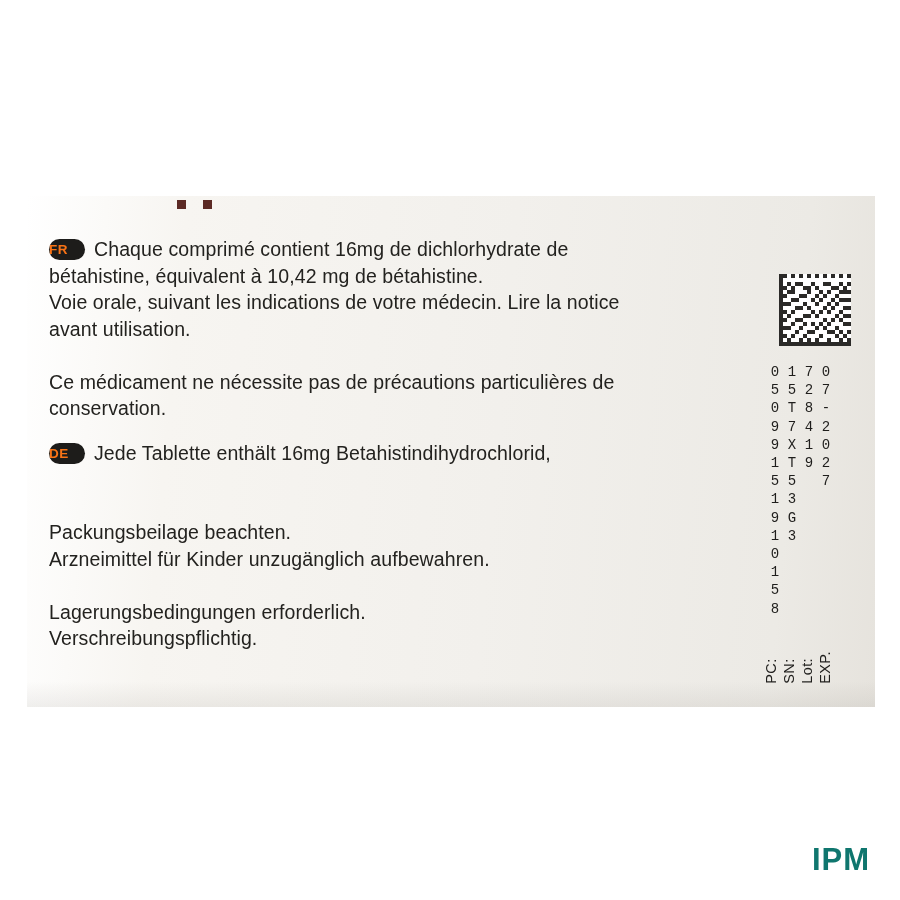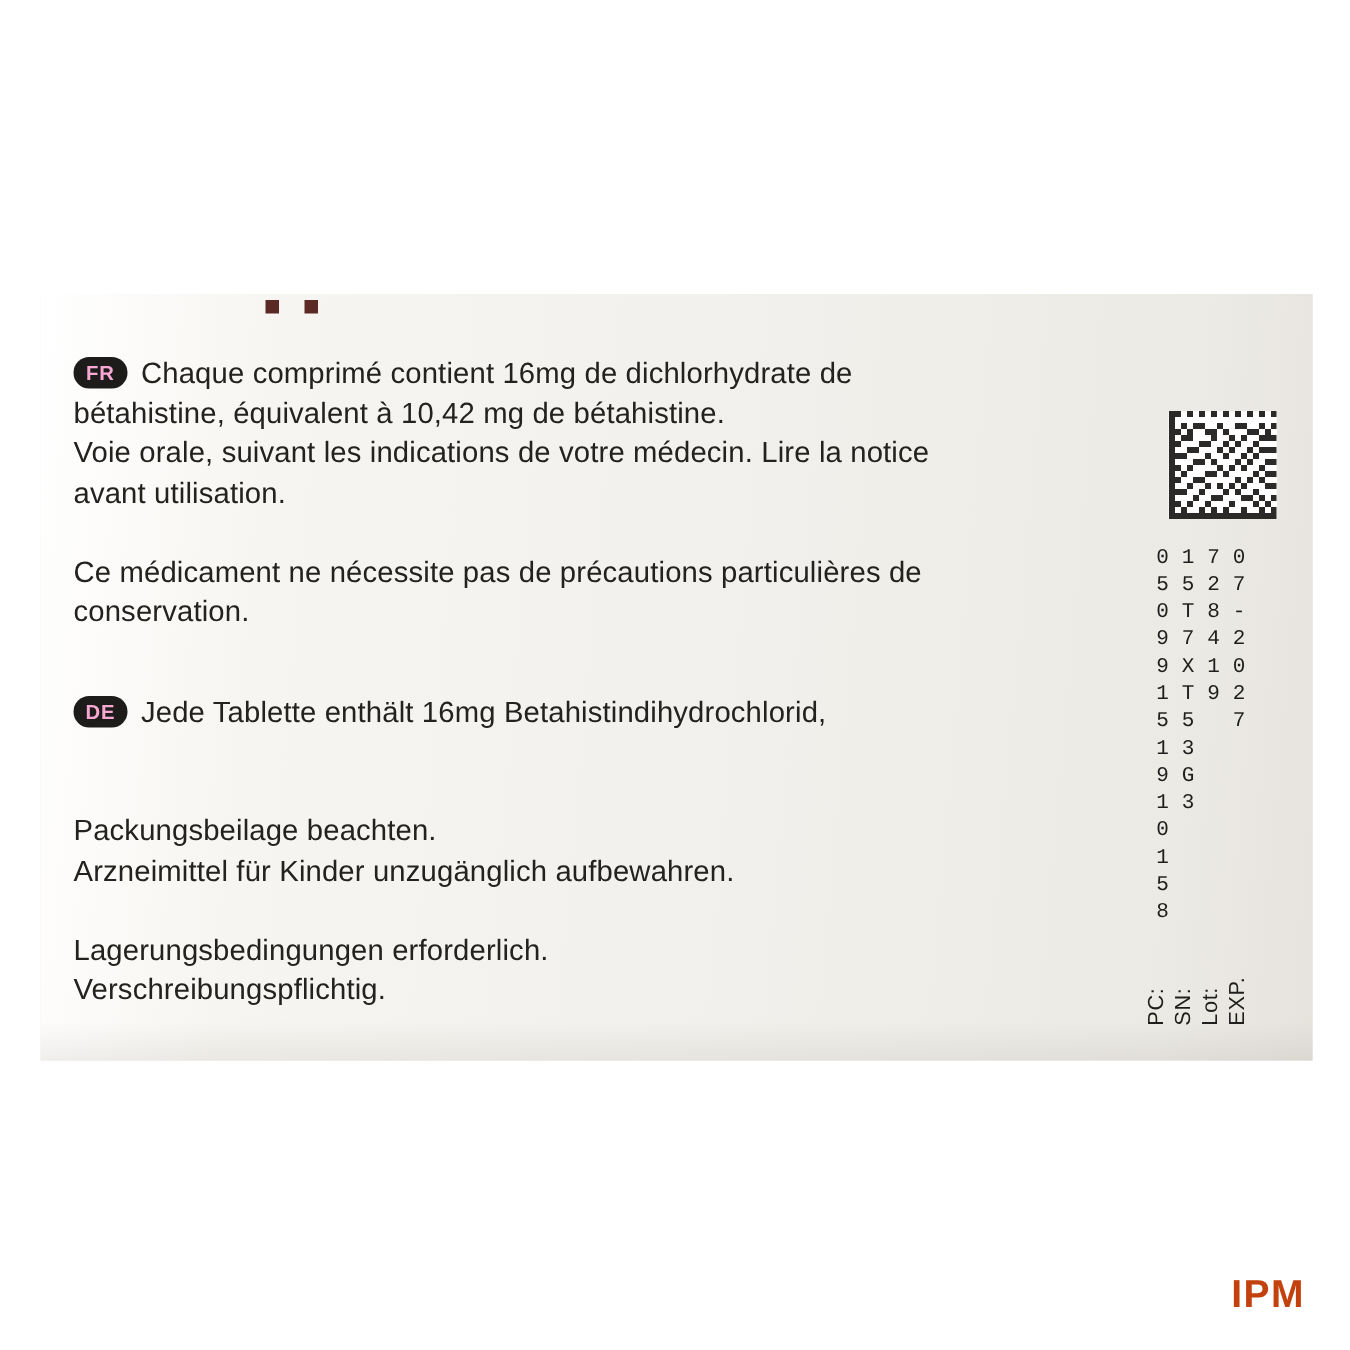--- a/index.html
+++ b/index.html
@@ -61,33 +61,32 @@
     z-index: 4;
     color: #23221f;
   }
   .para {
     font-size: 19.5px;
     line-height: 26.5px;
     letter-spacing: 0.1px;
     color: #23221f;
   }
   .para .line { white-space: pre-wrap; }
-  .para.de { margin-top: 40px; }
+  .para.de { margin-top: 18px; }
 
   .lang-badge {
     display: inline-block;
     width: 36px;
     height: 21px;
     border-radius: 11px;
     background: #1d1c1a;
-    color: #f9a8d4;
+    color: #f97316;
     font-size: 13.5px;
     font-weight: bold;
     line-height: 21px;
-    text-align: center;
     letter-spacing: 0.6px;
     vertical-align: 2px;
     margin-right: 9px;
   }
 
   
   #datamatrix {
     position: absolute;
     left: 752px;
     top: 78px;
@@ -140,24 +139,24 @@
     letter-spacing: 0.4px;
     white-space: nowrap;
   }
 
   
   #watermark {
     position: absolute;
     right: 30px;
     bottom: 22px;
     font-family: "Liberation Sans", sans-serif;
-    font-size: 26px;
+    font-size: 31px;
     font-weight: bold;
     letter-spacing: 1px;
-    color: #c2410c;
+    color: #0f766e;
     z-index: 6;
     text-align: center;
   }
 </style>
 </head>
 <body>
 
 <div id="stage">
 
   <div id="carton">

